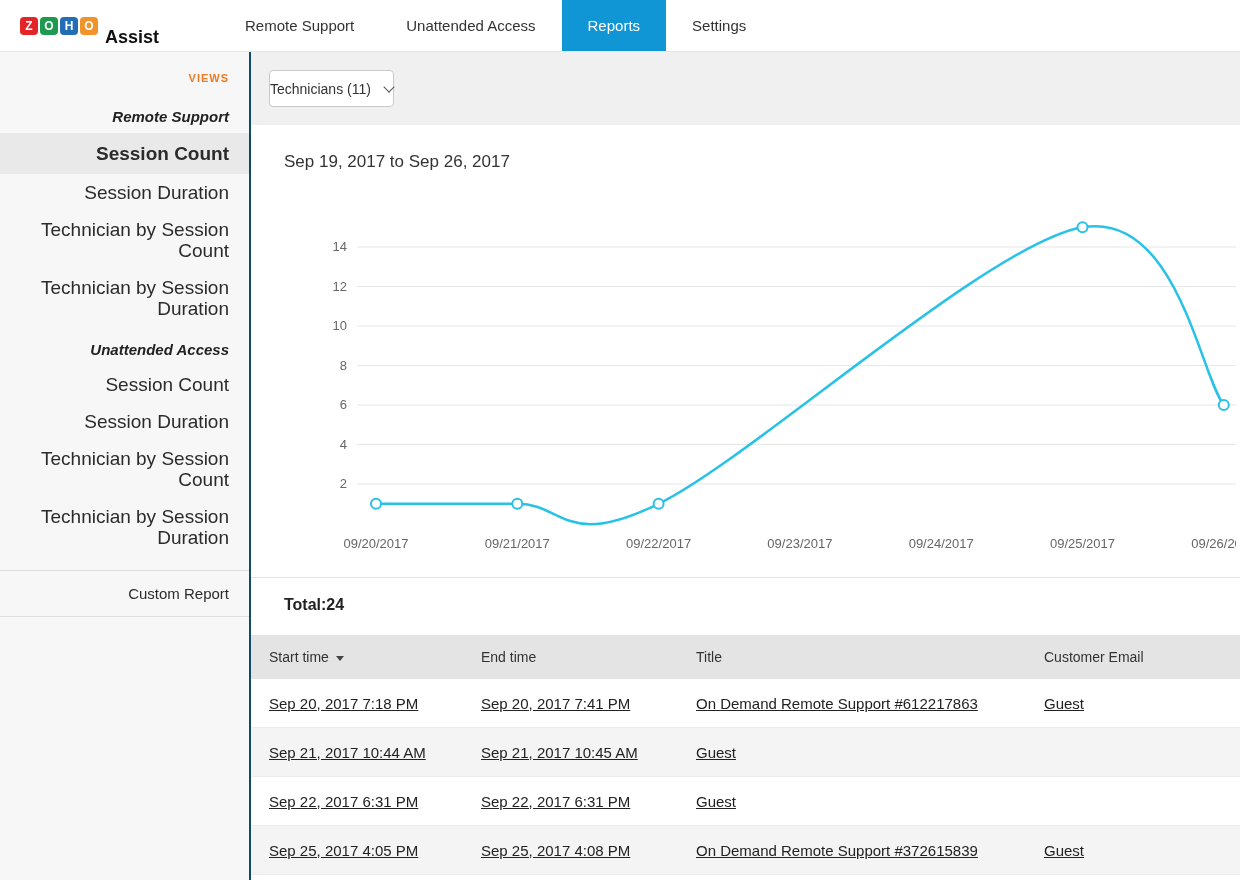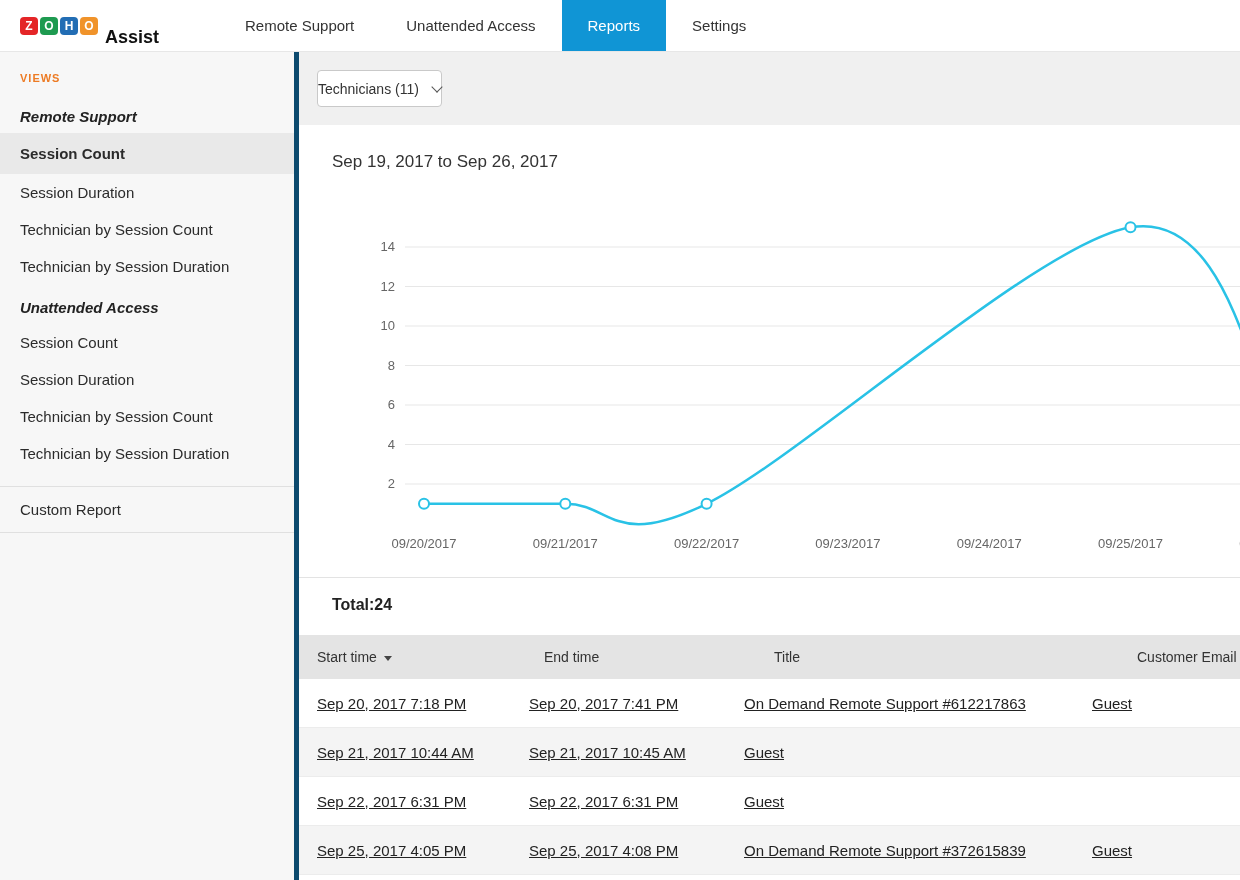--- a/index.html
+++ b/index.html
@@ -13,24 +13,24 @@
               display:flex; align-items:center; justify-content:center; margin-right:2px; }
   .brand-name { font-size:18px; font-weight:bold; color:#111; margin-left:5px;margin-top:24px; }
   .nav-items { display:flex; }
   .nav-item { display:flex; align-items:center; padding:0 26px; font-size:15px; color:#333; cursor:pointer; }
   .nav-item.active { background:var(--accent); color:#fff; }
 
   
   .shell { display:flex; height:828px; }
 
   
-  .sidebar { width:299px; flex-shrink:0; background:#f7f7f7; border-right:5px solid #0c4a6e; padding-top:20px; }
+  .sidebar { width:251px; flex-shrink:0; background:#f7f7f7; border-right:2px solid #0c4a6e; padding-top:20px;text-align:right; }
   .views-label { color:var(--views-orange); font-size:11px; font-weight:bold; letter-spacing:1px; padding:0 20px; margin-bottom:16px; }
   .side-heading { font-style:italic; font-weight:bold; font-size:15px; color:#222; padding:8px 20px; margin-top:6px; }
-  .side-item { font-size:15px; color:#2b2b2b; padding:8px 20px; line-height:21px; cursor:pointer; }
+  .side-item { font-size:19px; color:#2b2b2b; padding:8px 20px; line-height:21px; cursor:pointer; }
   .side-item.selected { background:#e9e9e9; font-weight:bold; padding-top:10px; padding-bottom:10px; }
   .side-divider { border-top:1px solid #e0e0e0; margin-top:14px; }
   .custom-report { font-size:15px; color:#2b2b2b; padding:14px 20px; border-bottom:1px solid #e0e0e0; cursor:pointer; }
 
   
   .main { flex:1; display:flex; flex-direction:column; overflow:hidden; background:#fff; }
   .filterbar { height:73px; background:#f0f0f0; display:flex; align-items:center; padding-left:18px; flex-shrink:0; }
   .dropdown { background:#fff; border:1px solid #c9c9c9; border-radius:4px; height:37px; display:flex; align-items:center;
               gap:14px; padding:0 0; font-size:14px; color:#333; cursor:pointer; }
   .chev { width:8px; height:8px; border-right:1.5px solid #555; border-bottom:1.5px solid #555;
@@ -38,21 +38,21 @@
 
   .chart-title { font-size:17px; font-weight:normal; color:#333; margin:27px 0 0 33px; }
   #chart-svg { display:block; margin-top:17px; }
   .chart-bottom-space { height:26px; }
 
   .total-bar { border-top:1px solid #e3e3e3; padding:17px 33px 20px 33px; font-size:16px; font-weight:bold; color:#222; line-height:20px; }
   .total-bar .total-value { }
 
   
   .tbl-header, .tbl-row { display:grid; grid-template-columns:212px 215px 348px 1fr; align-items:center; }
-  .tbl-header { background:#e4e4e4; height:44px; font-size:14px; color:#333;gap:15px; }
+  .tbl-header { background:#e4e4e4; height:44px; font-size:14px; color:#333; }
   .tbl-row { height:49px; font-size:15px; color:#222; border-bottom:1px solid #ececec;text-decoration:underline; }
   .tbl-rows .tbl-row:nth-child(even) { background:#f4f4f4; }
   .cell { padding-left:18px; white-space:nowrap; overflow:hidden; }
   .sort-icon { display:inline-block; width:0; height:0; border-left:4px solid transparent; border-right:4px solid transparent;
                border-top:5px solid #444; margin-left:7px; vertical-align:middle; }
 </style>
 </head>
 <body>
 
 <header class="topnav">

